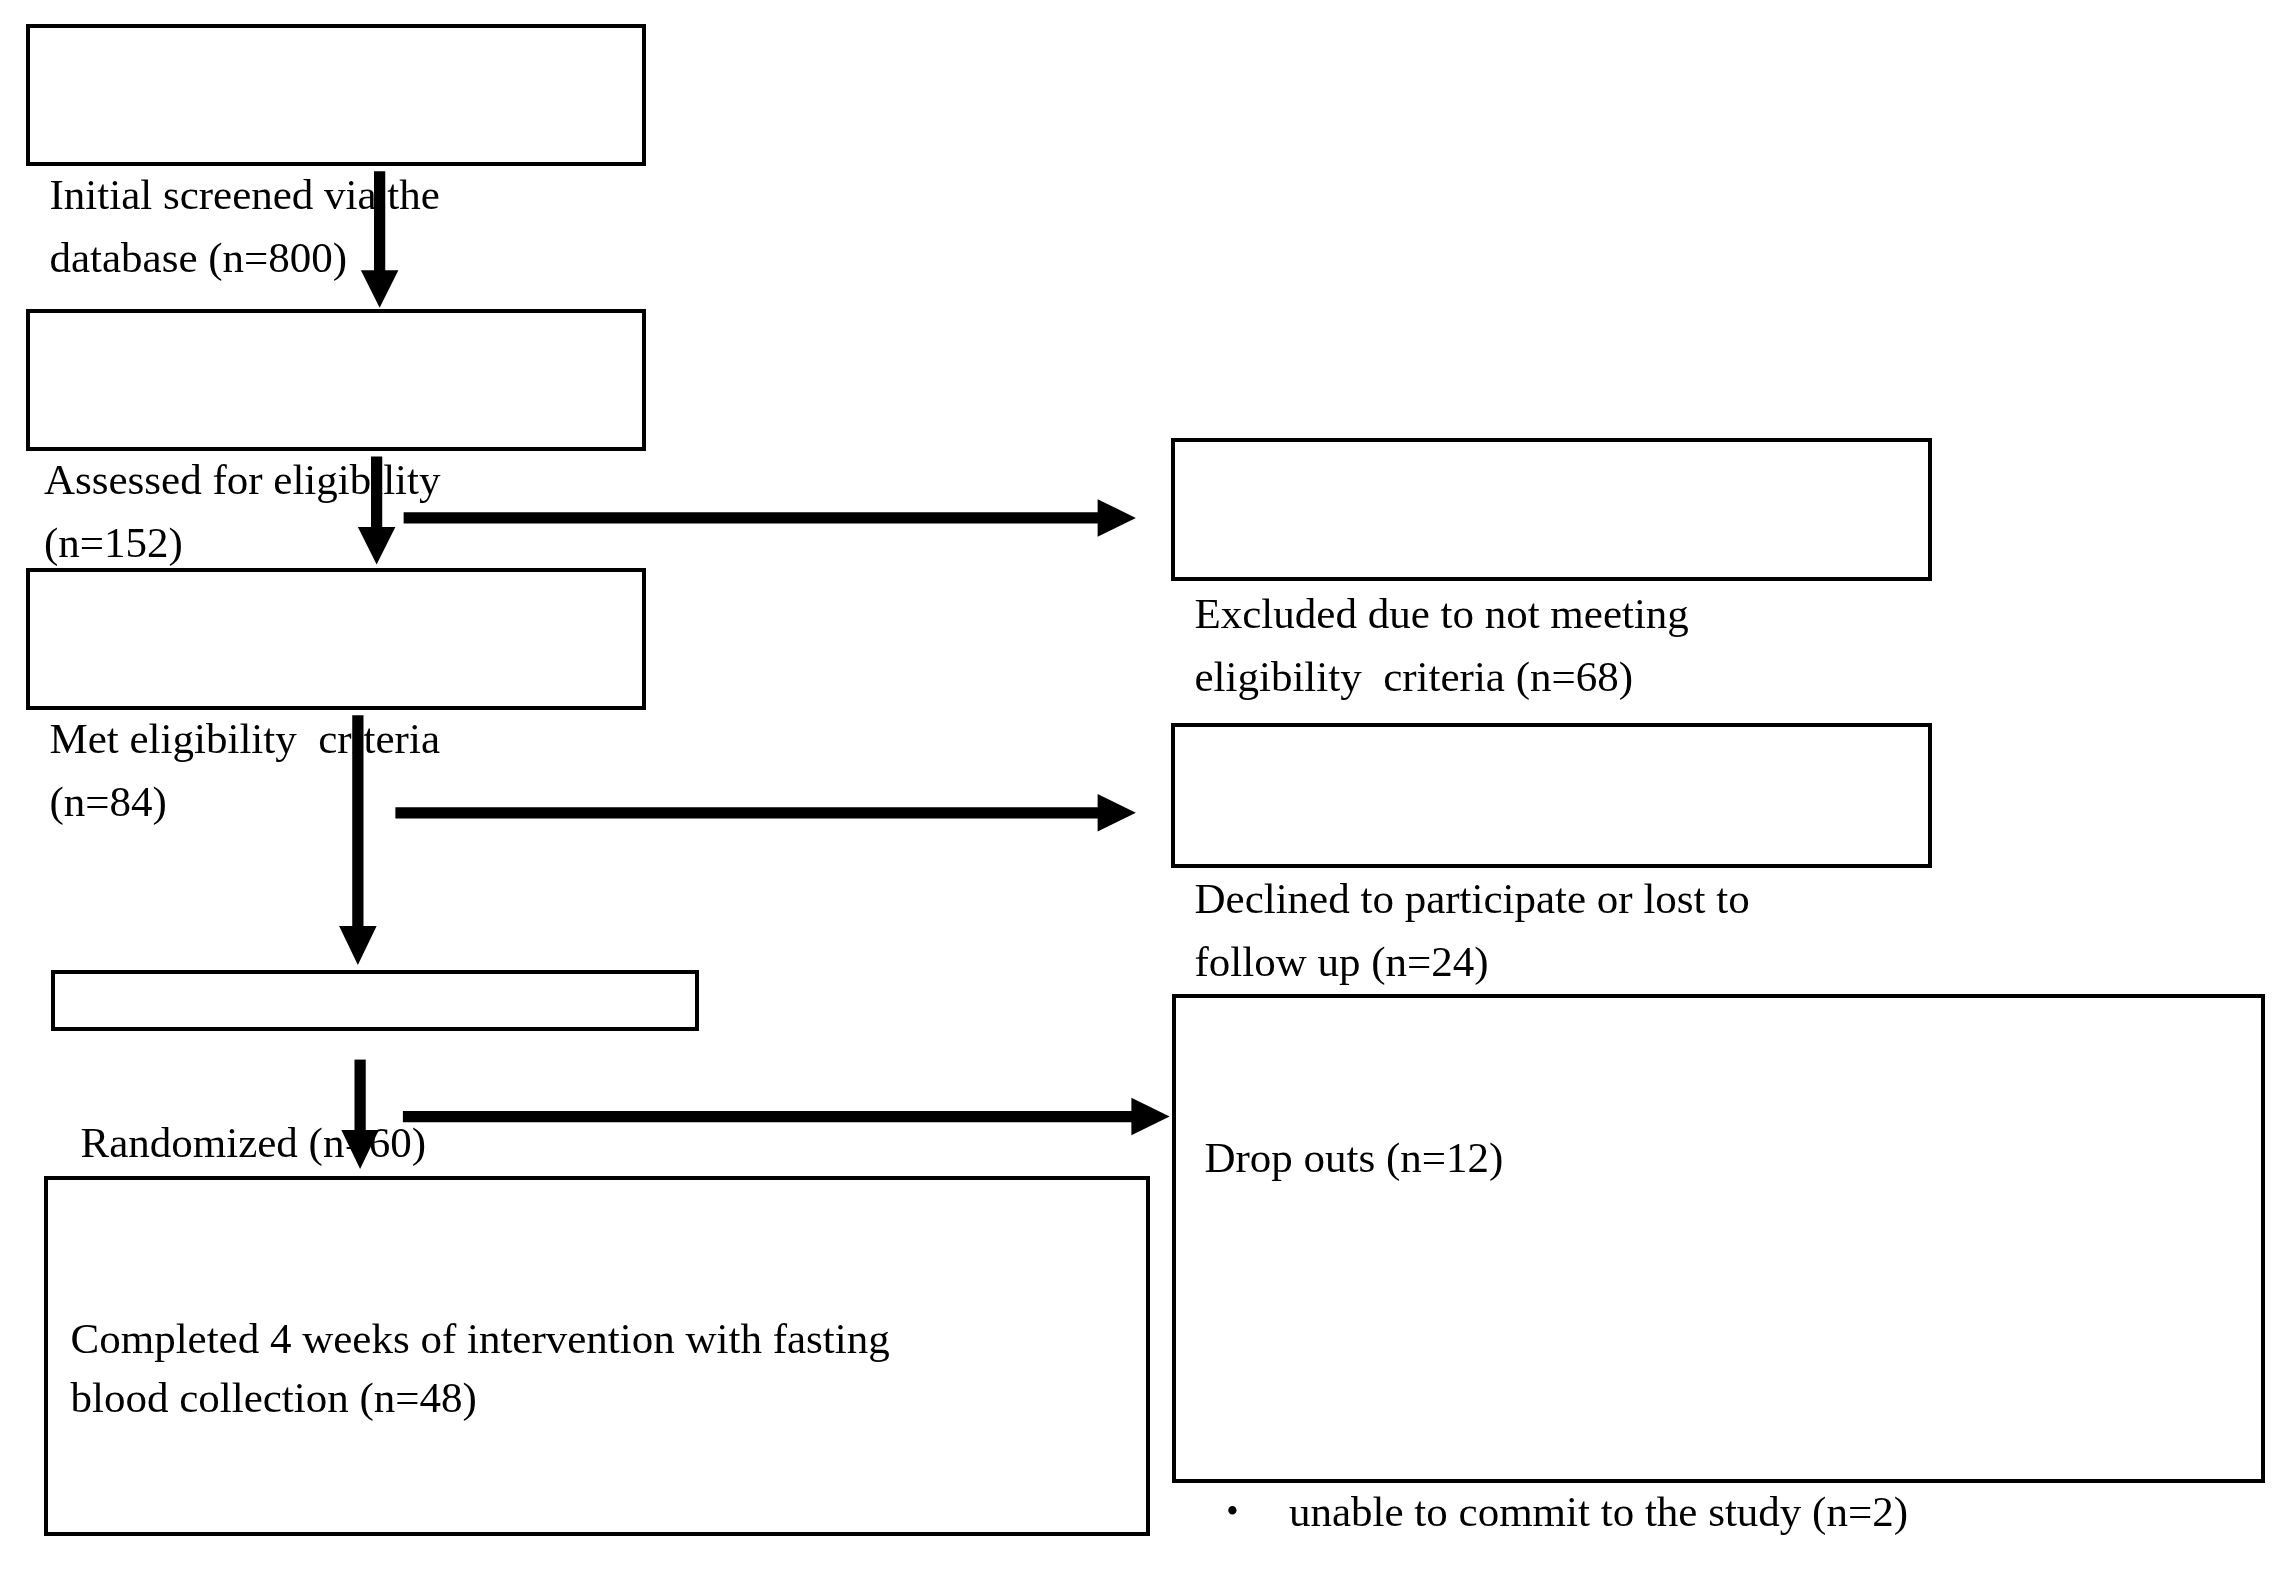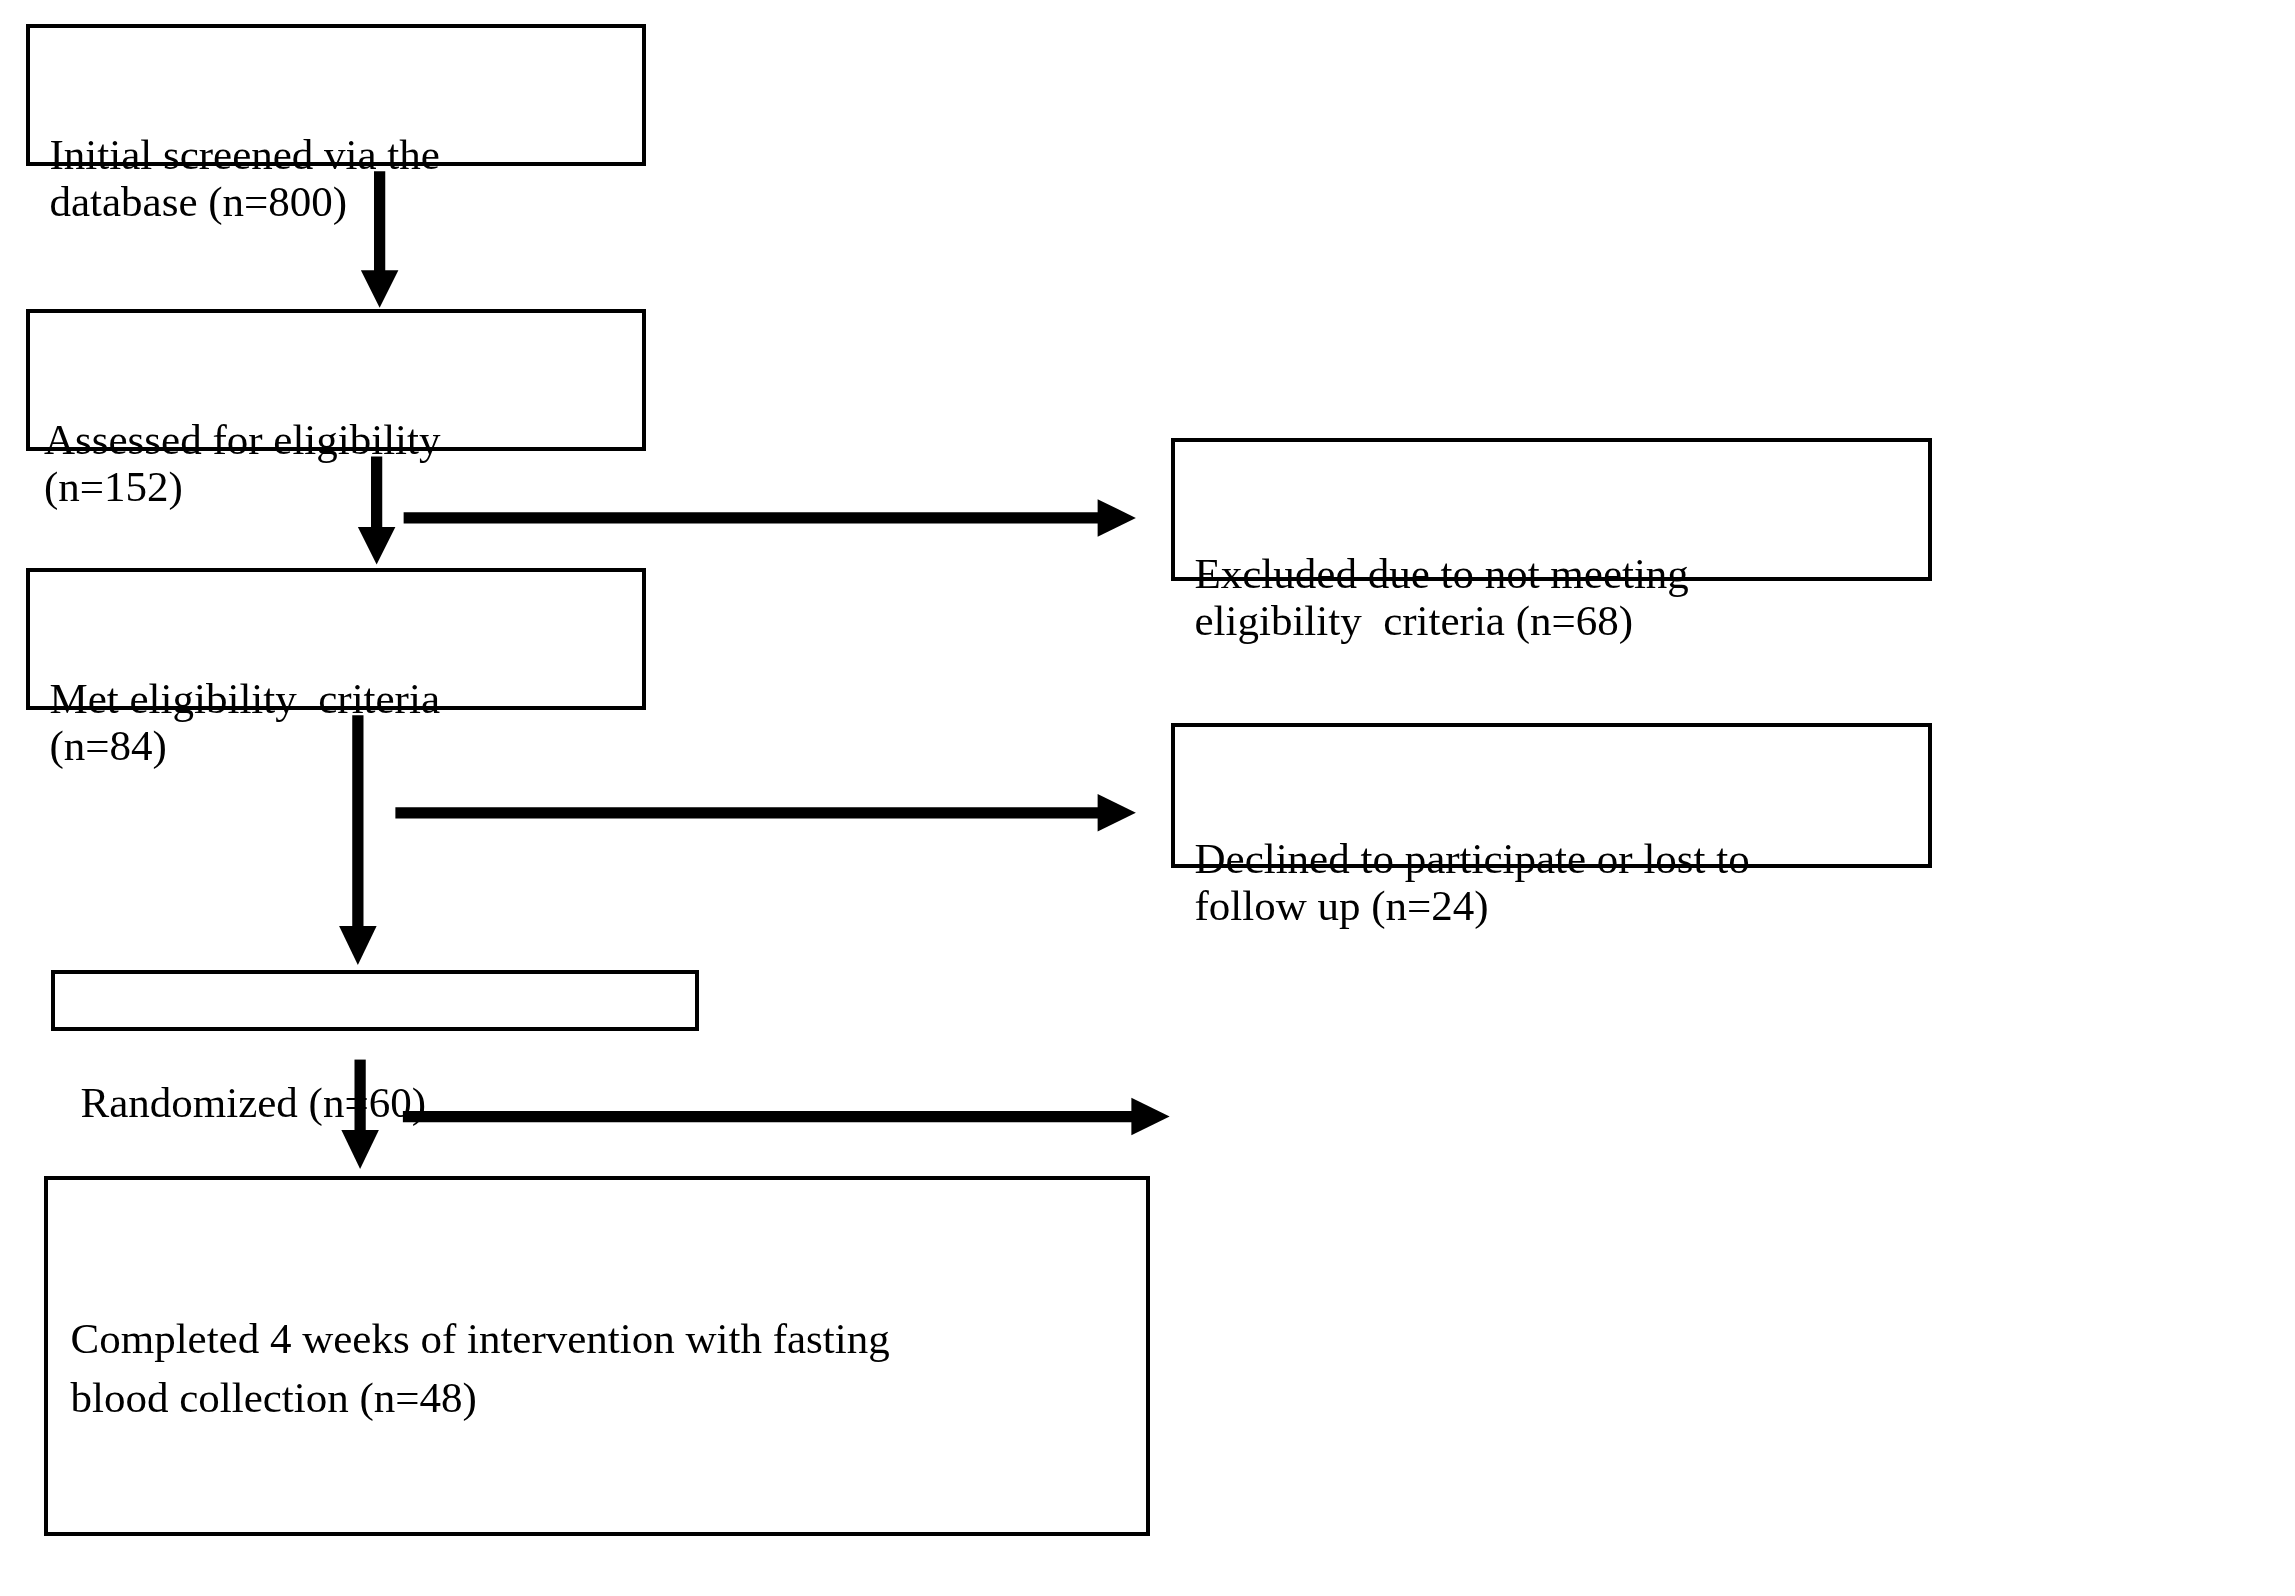--- a/index.html
+++ b/index.html
@@ -9,21 +9,21 @@
     background:#ffffff;
     font-family:"Liberation Serif", serif;
     color:#000000;
   }
   .box{
     position:absolute;
     border:4.5px solid #000000;
     background:#ffffff;
     box-sizing:border-box;
     font-size:43px;
-    line-height:47px;
+    line-height:63px;
     white-space:pre-wrap;
   }
   .box .txt{display:block;white-space:pre-wrap;}
   .pad{padding:9px 19.5px;}
   .bigbox{line-height:59px;}
   .bullets{margin:0;padding:0;list-style:none;}
   .bullet-row{display:flex;align-items:flex-start;}
   .bullet-marker{flex:0 0 auto;text-align:center;}
   .bullet-text{flex:1 1 auto;white-space:pre-wrap;}
   
@@ -99,20 +99,31 @@
 
   <div class="box" id="declined" style="left:1171px;top:723px;width:761px;height:145px;padding:13.5px 19.5px;">
     <span class="txt">Declined to participate or lost to
 follow up (n=24)</span>
   </div>
 
   <div class="box" id="randomized" style="left:51px;top:970px;width:648px;height:61px;padding:10.5px 19.5px 0 25.5px;">
     <span class="txt">Randomized (n=60)</span>
   </div>
 
+  <div class="box bigbox" id="dropouts" style="left:1172px;top:994px;width:1093px;height:489px;">
+    <span class="txt title">Drop outs (n=12)</span>
+    <ul class="bullets">
+      <li class="bullet-row">
+        <span class="bullet-marker">•</span>
+        <span class="bullet-text">unable to commit to the study (n=2)</span>
+      </li>
+      
+      
+    </ul>
+  </div>
 
   <div class="box bigbox" id="completed" style="left:44px;top:1176px;width:1106px;height:360px;">
     <span class="txt title">Completed 4 weeks of intervention with fasting
 blood collection (n=48)</span>
     <ul class="bullets">
       
       
     </ul>
   </div>
 

